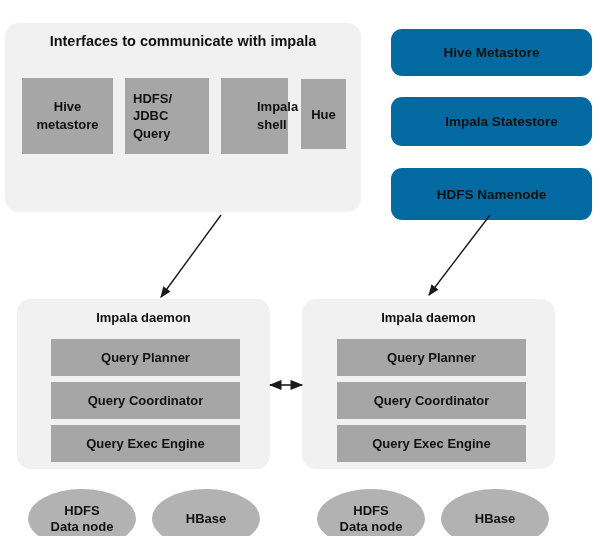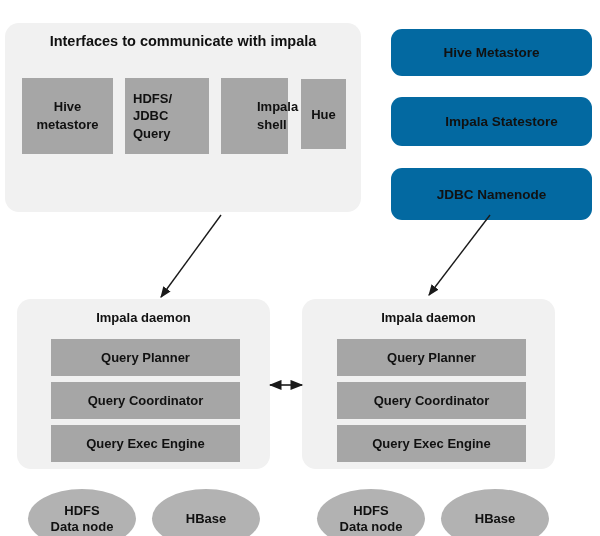--- a/index.html
+++ b/index.html
@@ -150,21 +150,21 @@
     <div>Hue</div>
   </div>
 
   <div class="pill txt-bold" id="pill-hive-metastore">
     <span>Hive Metastore</span>
   </div>
   <div class="pill txt-bold" id="pill-impala-statestore">
     <span>Impala Statestore</span>
   </div>
   <div class="pill txt-bold" id="pill-hdfs-namenode">
-    <span>JDBC Namenode</span>
+    <span>HDFS Namenode</span>
   </div>
 
   <div class="panel" id="daemon-left"></div>
   <div class="panel-title" id="daemon-left-title">Impala daemon</div>
 
   <div class="graybox txt-bold" id="l-planner">
     <span>Query Planner</span>
   </div>
   <div class="graybox txt-bold" id="l-coordinator">
     <span>Query Coordinator</span>

